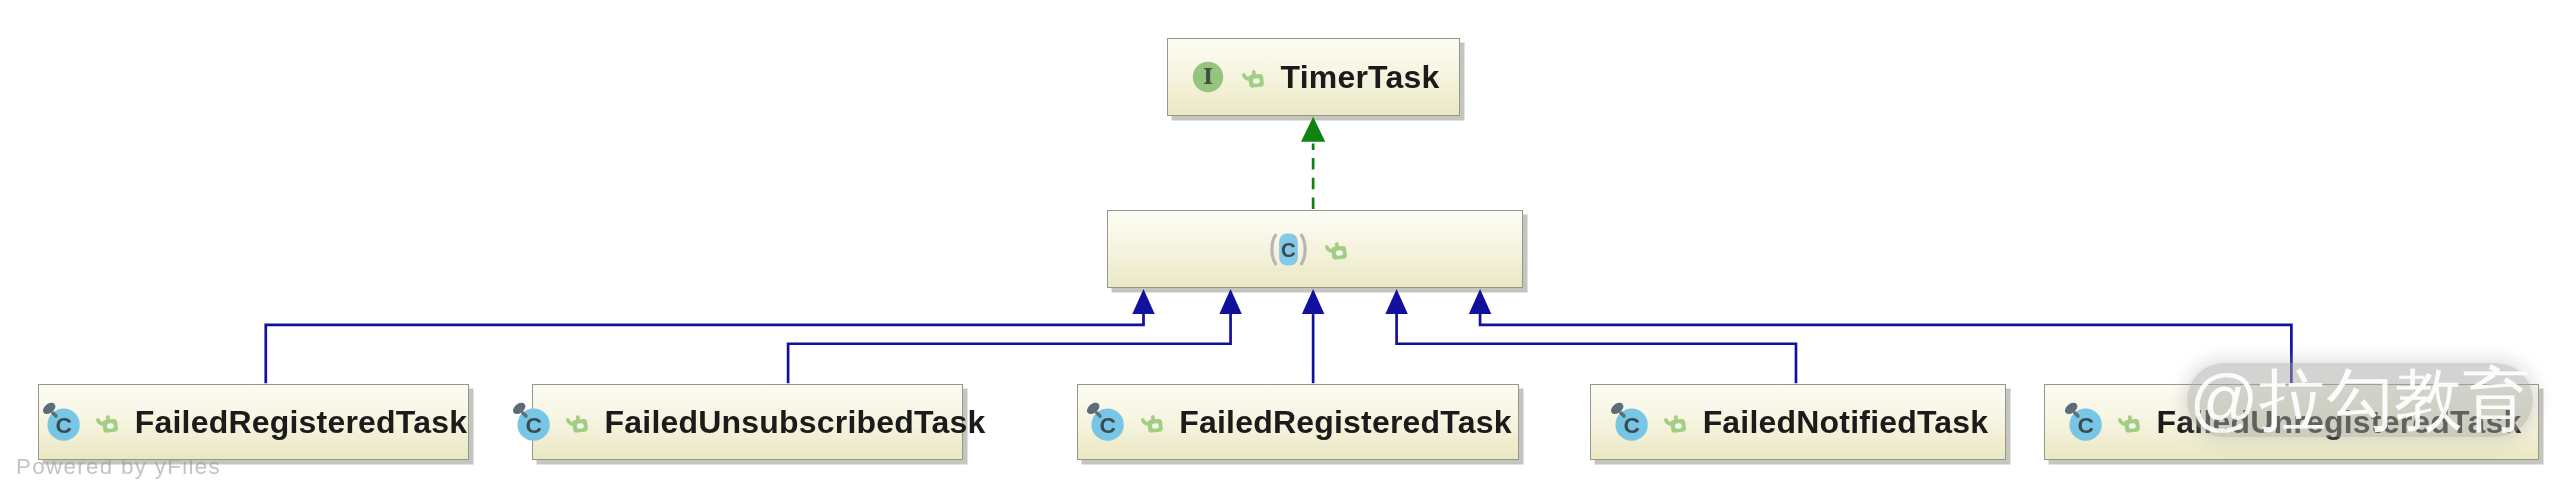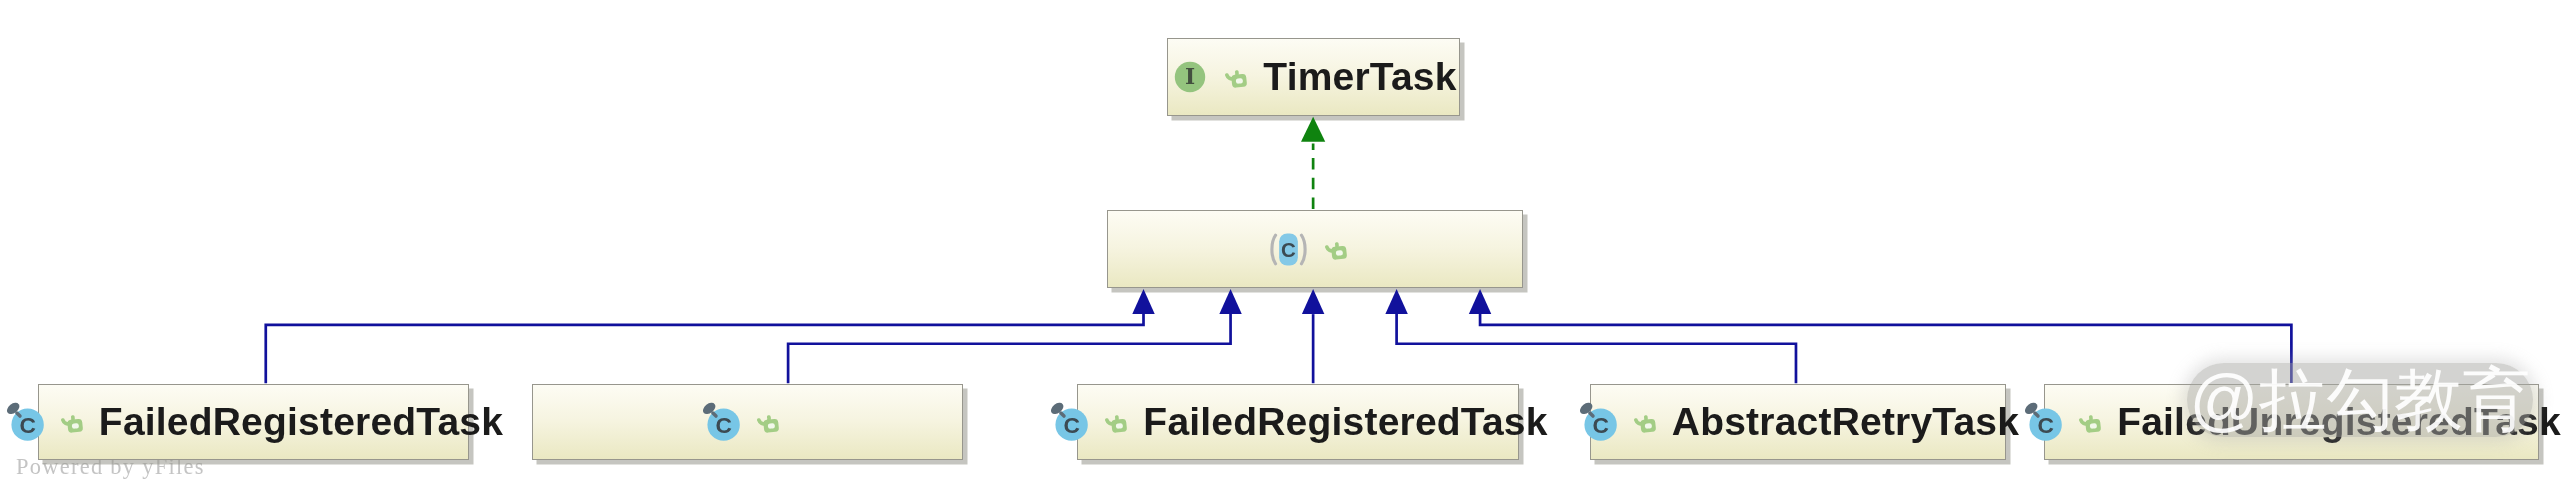--- a/index.html
+++ b/index.html
@@ -9,35 +9,35 @@
   }
   .edges{position:absolute;left:0;top:0;z-index:2;}
   .node{
     position:absolute;box-sizing:border-box;z-index:1;
     border:1.8px solid #97968d;
     background:linear-gradient(180deg,#fdfcf4 0%,#f6f4e0 48%,#eae8c2 100%);
     box-shadow:4.5px 4.5px 0 rgba(150,149,140,0.55);
     display:flex;align-items:center;justify-content:center;
   }
   .node-label{
-    font-size:39px;font-weight:600;color:#1b1b1b;white-space:nowrap;
+    font-size:32px;font-weight:600;color:#1b1b1b;white-space:nowrap;
     letter-spacing:0.2px;
   }
   .kind-icon{margin-right:11.7px;flex:0 0 auto;}
   .lock-icon{margin-right:15.3px;flex:0 0 auto;transform:rotate(-6deg);}
   .n-timer{left:1167px;top:38px;width:293px;height:78px;}
   .n-abstract{left:1107px;top:210px;width:416px;height:78px;}
   .n-f1{left:38px;top:384px;width:431px;height:76px;}
   .n-f2{left:532px;top:384px;width:431px;height:76px;}
   .n-f3{left:1077px;top:384px;width:442px;height:76px;}
   .n-f4{left:1590px;top:384px;width:416px;height:76px;}
   .n-f5{left:2044px;top:384px;width:495px;height:76px;}
   .yfiles{
     position:absolute;left:16px;top:454px;z-index:0;
-    font-size:22.4px;color:#c4c4c4;letter-spacing:1.3px;white-space:nowrap;font-family:Liberation Serif, serif;
+    font-size:22.4px;color:#c4c4c4;letter-spacing:1.3px;white-space:nowrap;
   }
   .lagou{
     position:absolute;left:2187px;top:363px;width:346px;height:74px;z-index:3;
     border-radius:52px;background:rgba(167,167,164,0.5);
     box-shadow:0 0 14.4px 5.4px rgba(167,167,164,0.30);
     display:flex;align-items:center;justify-content:center;
     font-size:68px;color:rgba(255,255,255,0.92);white-space:nowrap;
   }
   svg text{user-select:none;}
 </style>
@@ -118,20 +118,21 @@
       <g fill="#5c6c78">
         <ellipse cx="10.5" cy="8.5" rx="8" ry="5.2" transform="rotate(-38 10.5 8.5)"></ellipse>
         <rect x="14.5" y="11" width="4" height="9" rx="2" transform="rotate(-45 16.5 15.5)"></rect>
       </g>
     </svg>
     <svg class="lock-icon" width="26" height="28" viewBox="0 0 28 30">
       <path d="M5.5 12 A5.5 5.5 0 0 0 16.5 10" fill="none" stroke="#a3cd85" stroke-width="4" stroke-linecap="round"></path>
       <rect x="10" y="12.5" width="16" height="14" rx="4" fill="#a3cd85"></rect>
       <rect x="14.5" y="17" width="7.5" height="5.5" rx="2.7" fill="#f2f8ea"></rect>
     </svg>
+    <span class="node-label">FailedUnsubscribedTask</span>
   </div>
 
   <div class="node n-f3">
     <svg class="kind-icon" width="42" height="42" viewBox="0 0 48 48">
       <circle cx="27" cy="27" r="18.5" fill="#77c6e6"></circle>
       <text x="27" y="36" text-anchor="middle" font-family="Liberation Sans, sans-serif" font-size="26" font-weight="bold" fill="#3c4a52">C</text>
       <g fill="#5c6c78">
         <ellipse cx="10.5" cy="8.5" rx="8" ry="5.2" transform="rotate(-38 10.5 8.5)"></ellipse>
         <rect x="14.5" y="11" width="4" height="9" rx="2" transform="rotate(-45 16.5 15.5)"></rect>
       </g>
@@ -151,21 +152,21 @@
       <g fill="#5c6c78">
         <ellipse cx="10.5" cy="8.5" rx="8" ry="5.2" transform="rotate(-38 10.5 8.5)"></ellipse>
         <rect x="14.5" y="11" width="4" height="9" rx="2" transform="rotate(-45 16.5 15.5)"></rect>
       </g>
     </svg>
     <svg class="lock-icon" width="26" height="28" viewBox="0 0 28 30">
       <path d="M5.5 12 A5.5 5.5 0 0 0 16.5 10" fill="none" stroke="#a3cd85" stroke-width="4" stroke-linecap="round"></path>
       <rect x="10" y="12.5" width="16" height="14" rx="4" fill="#a3cd85"></rect>
       <rect x="14.5" y="17" width="7.5" height="5.5" rx="2.7" fill="#f2f8ea"></rect>
     </svg>
-    <span class="node-label">AbstractRetryTask</span>
+    <span class="node-label">FailedNotifiedTask</span>
   </div>
 
   <div class="node n-f5">
     <svg class="kind-icon" width="42" height="42" viewBox="0 0 48 48">
       <circle cx="27" cy="27" r="18.5" fill="#77c6e6"></circle>
       <text x="27" y="36" text-anchor="middle" font-family="Liberation Sans, sans-serif" font-size="26" font-weight="bold" fill="#3c4a52">C</text>
       <g fill="#5c6c78">
         <ellipse cx="10.5" cy="8.5" rx="8" ry="5.2" transform="rotate(-38 10.5 8.5)"></ellipse>
         <rect x="14.5" y="11" width="4" height="9" rx="2" transform="rotate(-45 16.5 15.5)"></rect>
       </g>

